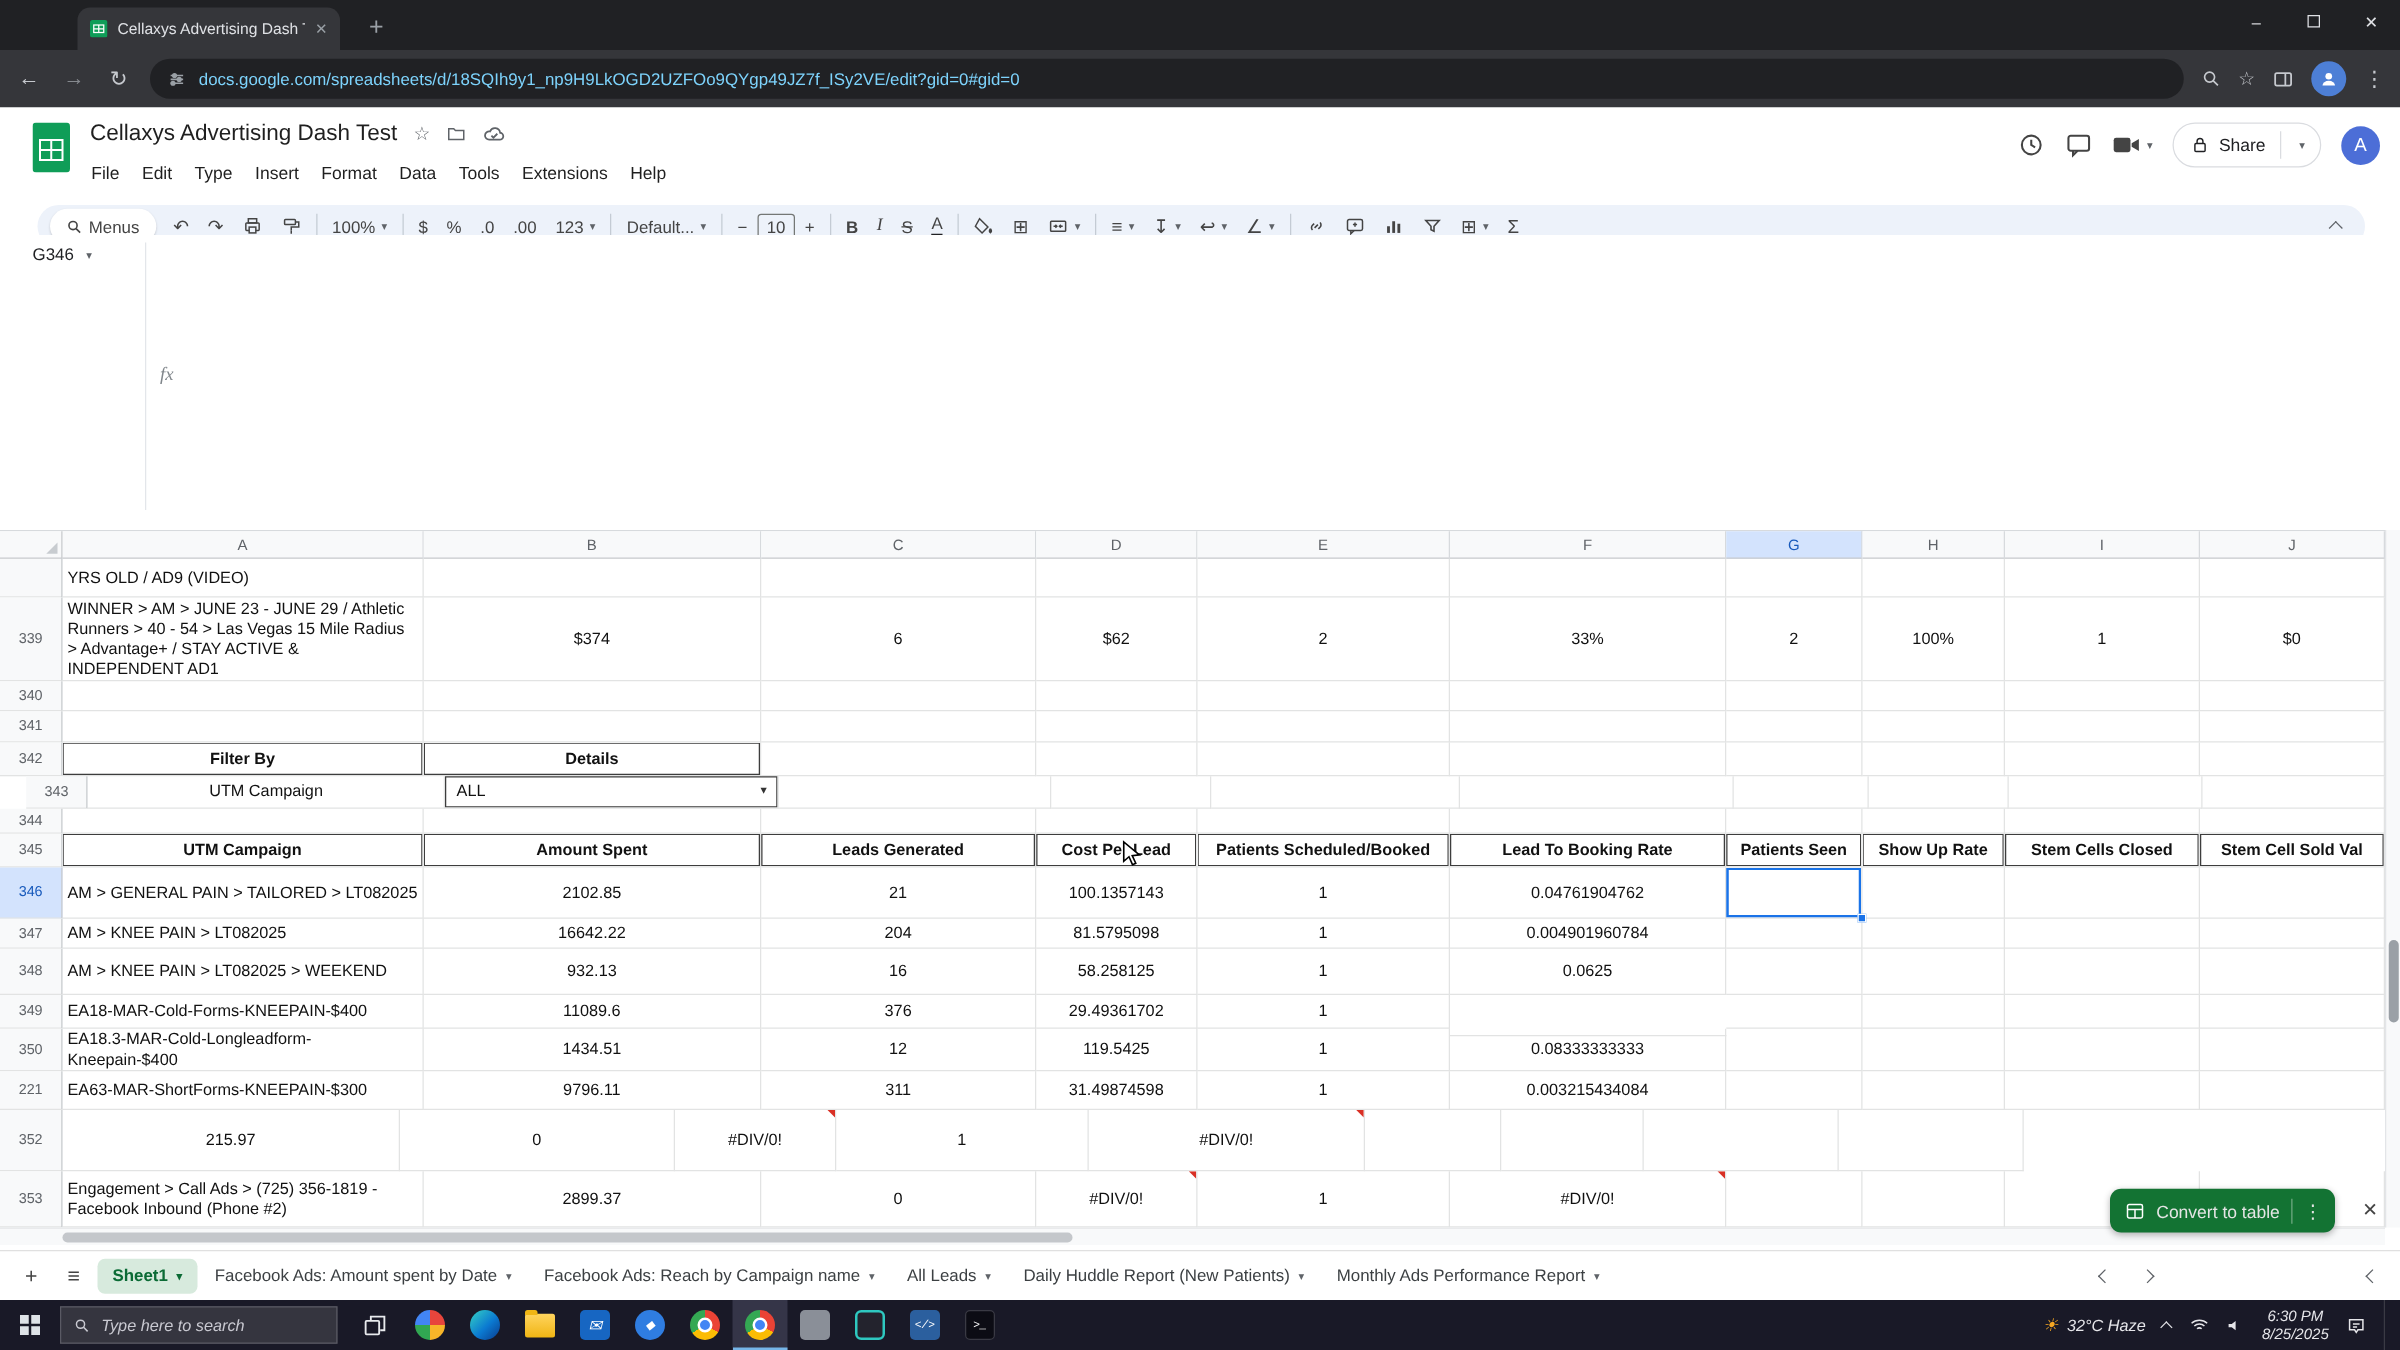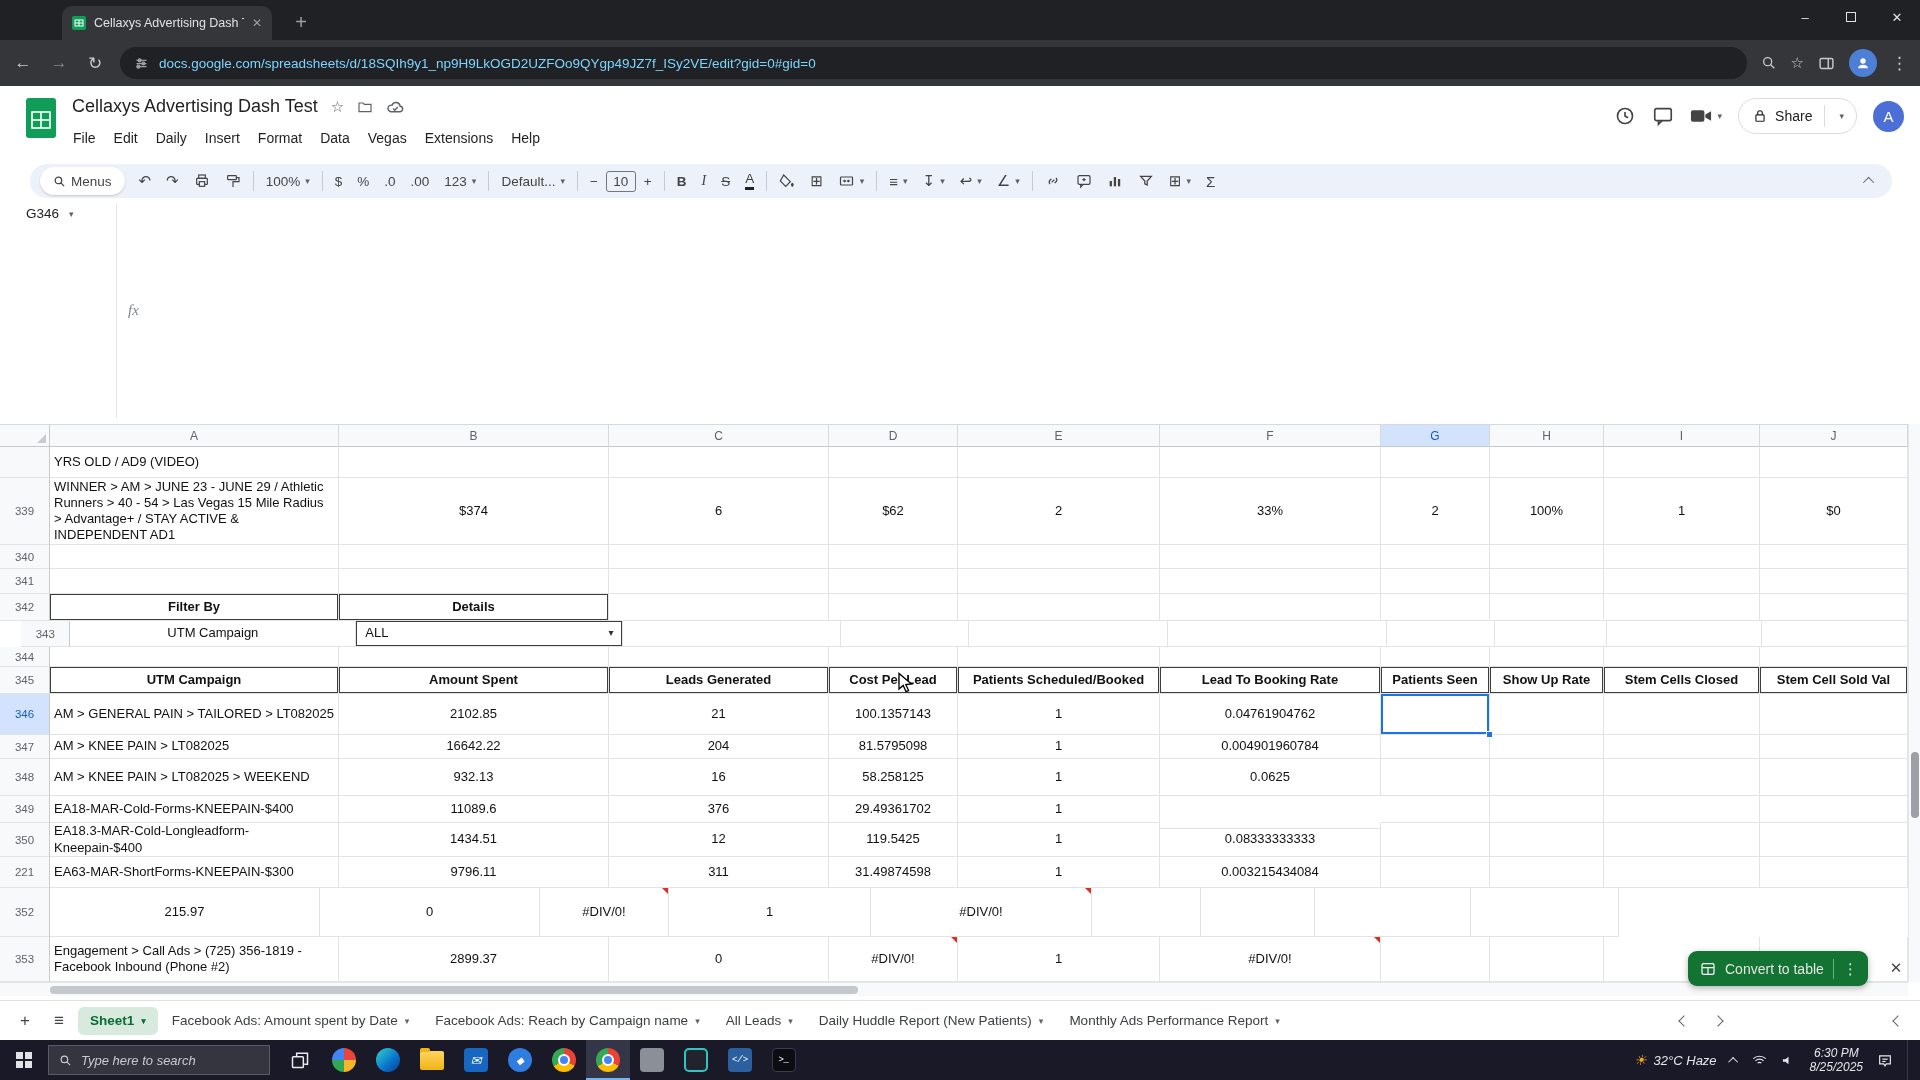--- a/index.html
+++ b/index.html
@@ -48,21 +48,21 @@
   .tb-b{font-weight:700;}
   .tb-i{font-style:italic;font-family:"Liberation Serif",serif;font-size:14px;}
   .tb-s{text-decoration:line-through;}
   .tb-a{line-height:1;display:inline-block;border-bottom:3px solid #202124;padding-bottom:1px;}
   .chv{width:8px;height:8px;border-left:1.6px solid #5f6368;border-top:1.6px solid #5f6368;display:inline-block;}
   .chv.up{transform:rotate(45deg) translateY(2px);}
   .chv.left{transform:rotate(-45deg);}
   .chv.right{transform:rotate(135deg);}
 
   
-  #formula-area{position:absolute;top:198px;left:0;right:0;height:226px;background:#fff;text-align:right;}
+  #formula-area{position:absolute;top:188px;left:0;right:0;height:226px;background:#fff;text-align:right;}
   #namebox{position:absolute;left:0;top:8px;width:110px;display:flex;align-items:center;gap:10px;padding-left:26px;font-size:13.5px;color:#202124;}
   #fa-div{position:absolute;left:116px;top:6px;bottom:6px;width:1px;background:#e3e6ea;}
   #fx{position:absolute;left:128px;top:104px;font-family:"Liberation Serif",serif;font-style:italic;font-size:15px;color:#80868b;}
 
   
   #grid{position:absolute;top:424px;left:0;width:1908px;background:#fff;}
   .hdr-row{display:flex;height:23px;border-top:1px solid #d7dadd;}
   .corner{width:50px;background:#f8f9fa;border-right:1px solid #c7cacd;border-bottom:1px solid #c7cacd;position:relative;}
   .corner::after{content:"";position:absolute;right:3px;bottom:3px;border-left:9px solid transparent;border-bottom:9px solid #c8ccd0;}
   .hcell{background:#f8f9fa;border-right:1px solid #d7dadd;border-bottom:1px solid #c7cacd;display:flex;align-items:center;justify-content:center;font-size:12px;color:#5f6368;}
@@ -205,25 +205,25 @@
         <path d="M3 6h6l2 2h10v11H3Z"></path>
       </svg>
     <svg class="hd-ic" width="19" height="16" viewBox="0 0 24 20" stroke="#5f6368" stroke-width="1.8" fill="none">
         <path d="M7 16a4.2 4.2 0 1 1 .6-8.3A5.3 5.3 0 0 1 17.8 9a3.5 3.5 0 0 1-.6 7Z"></path>
         <path d="M9 12l2 2 4-4"></path>
       </svg>
   </div>
   <div class="menu-row" id="menu-row">
       <span class="menu-item">File</span>
       <span class="menu-item">Edit</span>
-      <span class="menu-item">Daily</span>
+      <span class="menu-item">Type</span>
       <span class="menu-item">Insert</span>
       <span class="menu-item">Format</span>
       <span class="menu-item">Data</span>
-      <span class="menu-item">Vegas</span>
+      <span class="menu-item">Tools</span>
       <span class="menu-item">Extensions</span>
       <span class="menu-item">Help</span>
     </div>
   <div class="hdr-right">
     <svg width="22" height="22" viewBox="0 0 24 24" stroke="#444" stroke-width="1.8" fill="none">
         <circle cx="12" cy="12" r="8.2"></circle>
         <path d="M12 7.5V12l3.4 2"></path>
       </svg>
     <svg width="22" height="22" viewBox="0 0 24 24" stroke="#444" stroke-width="1.8" fill="none">
         <rect x="3" y="4" width="18" height="13" rx="2"></rect>

